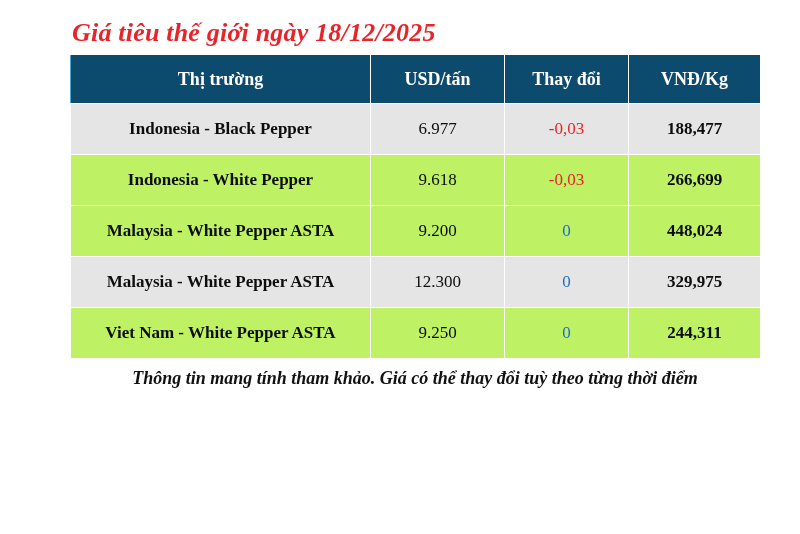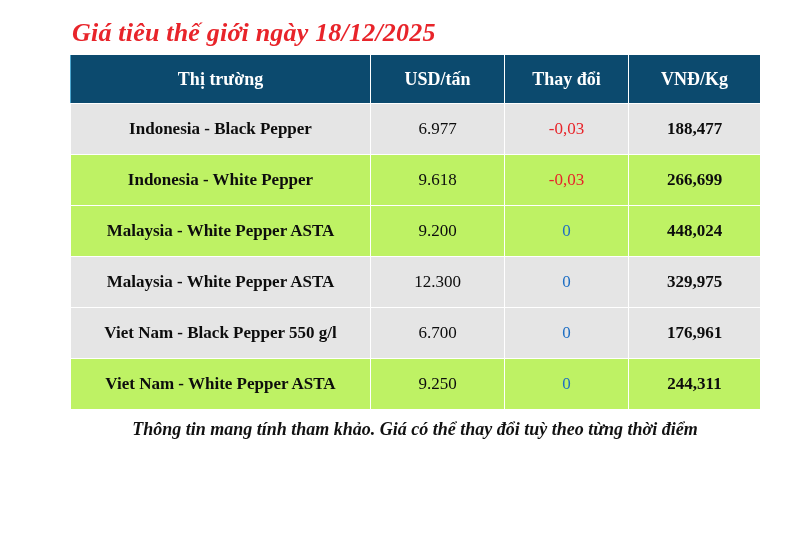--- a/index.html
+++ b/index.html
@@ -139,26 +139,20 @@
         <td class="usd">9.200</td>
         <td class="change chg-zero">0</td>
         <td class="vnd">448,024</td>
       </tr>
       <tr class="odd">
         <td class="market">Malaysia - White Pepper ASTA</td>
         <td class="usd">12.300</td>
         <td class="change chg-zero">0</td>
         <td class="vnd">329,975</td>
       </tr>
-      <tr class="odd">
-        <td class="market">Viet Nam - Black Pepper 550 g/l</td>
-        <td class="usd">6.700</td>
-        <td class="change chg-zero">0</td>
-        <td class="vnd">176,961</td>
-      </tr>
       <tr class="even">
         <td class="market">Viet Nam - White Pepper ASTA</td>
         <td class="usd">9.250</td>
         <td class="change chg-zero">0</td>
         <td class="vnd">244,311</td>
       </tr>
     </tbody>
   </table>
 
   <div class="footnote">Thông tin mang tính tham khảo. Giá có thể thay đổi tuỳ theo từng thời điểm</div>

